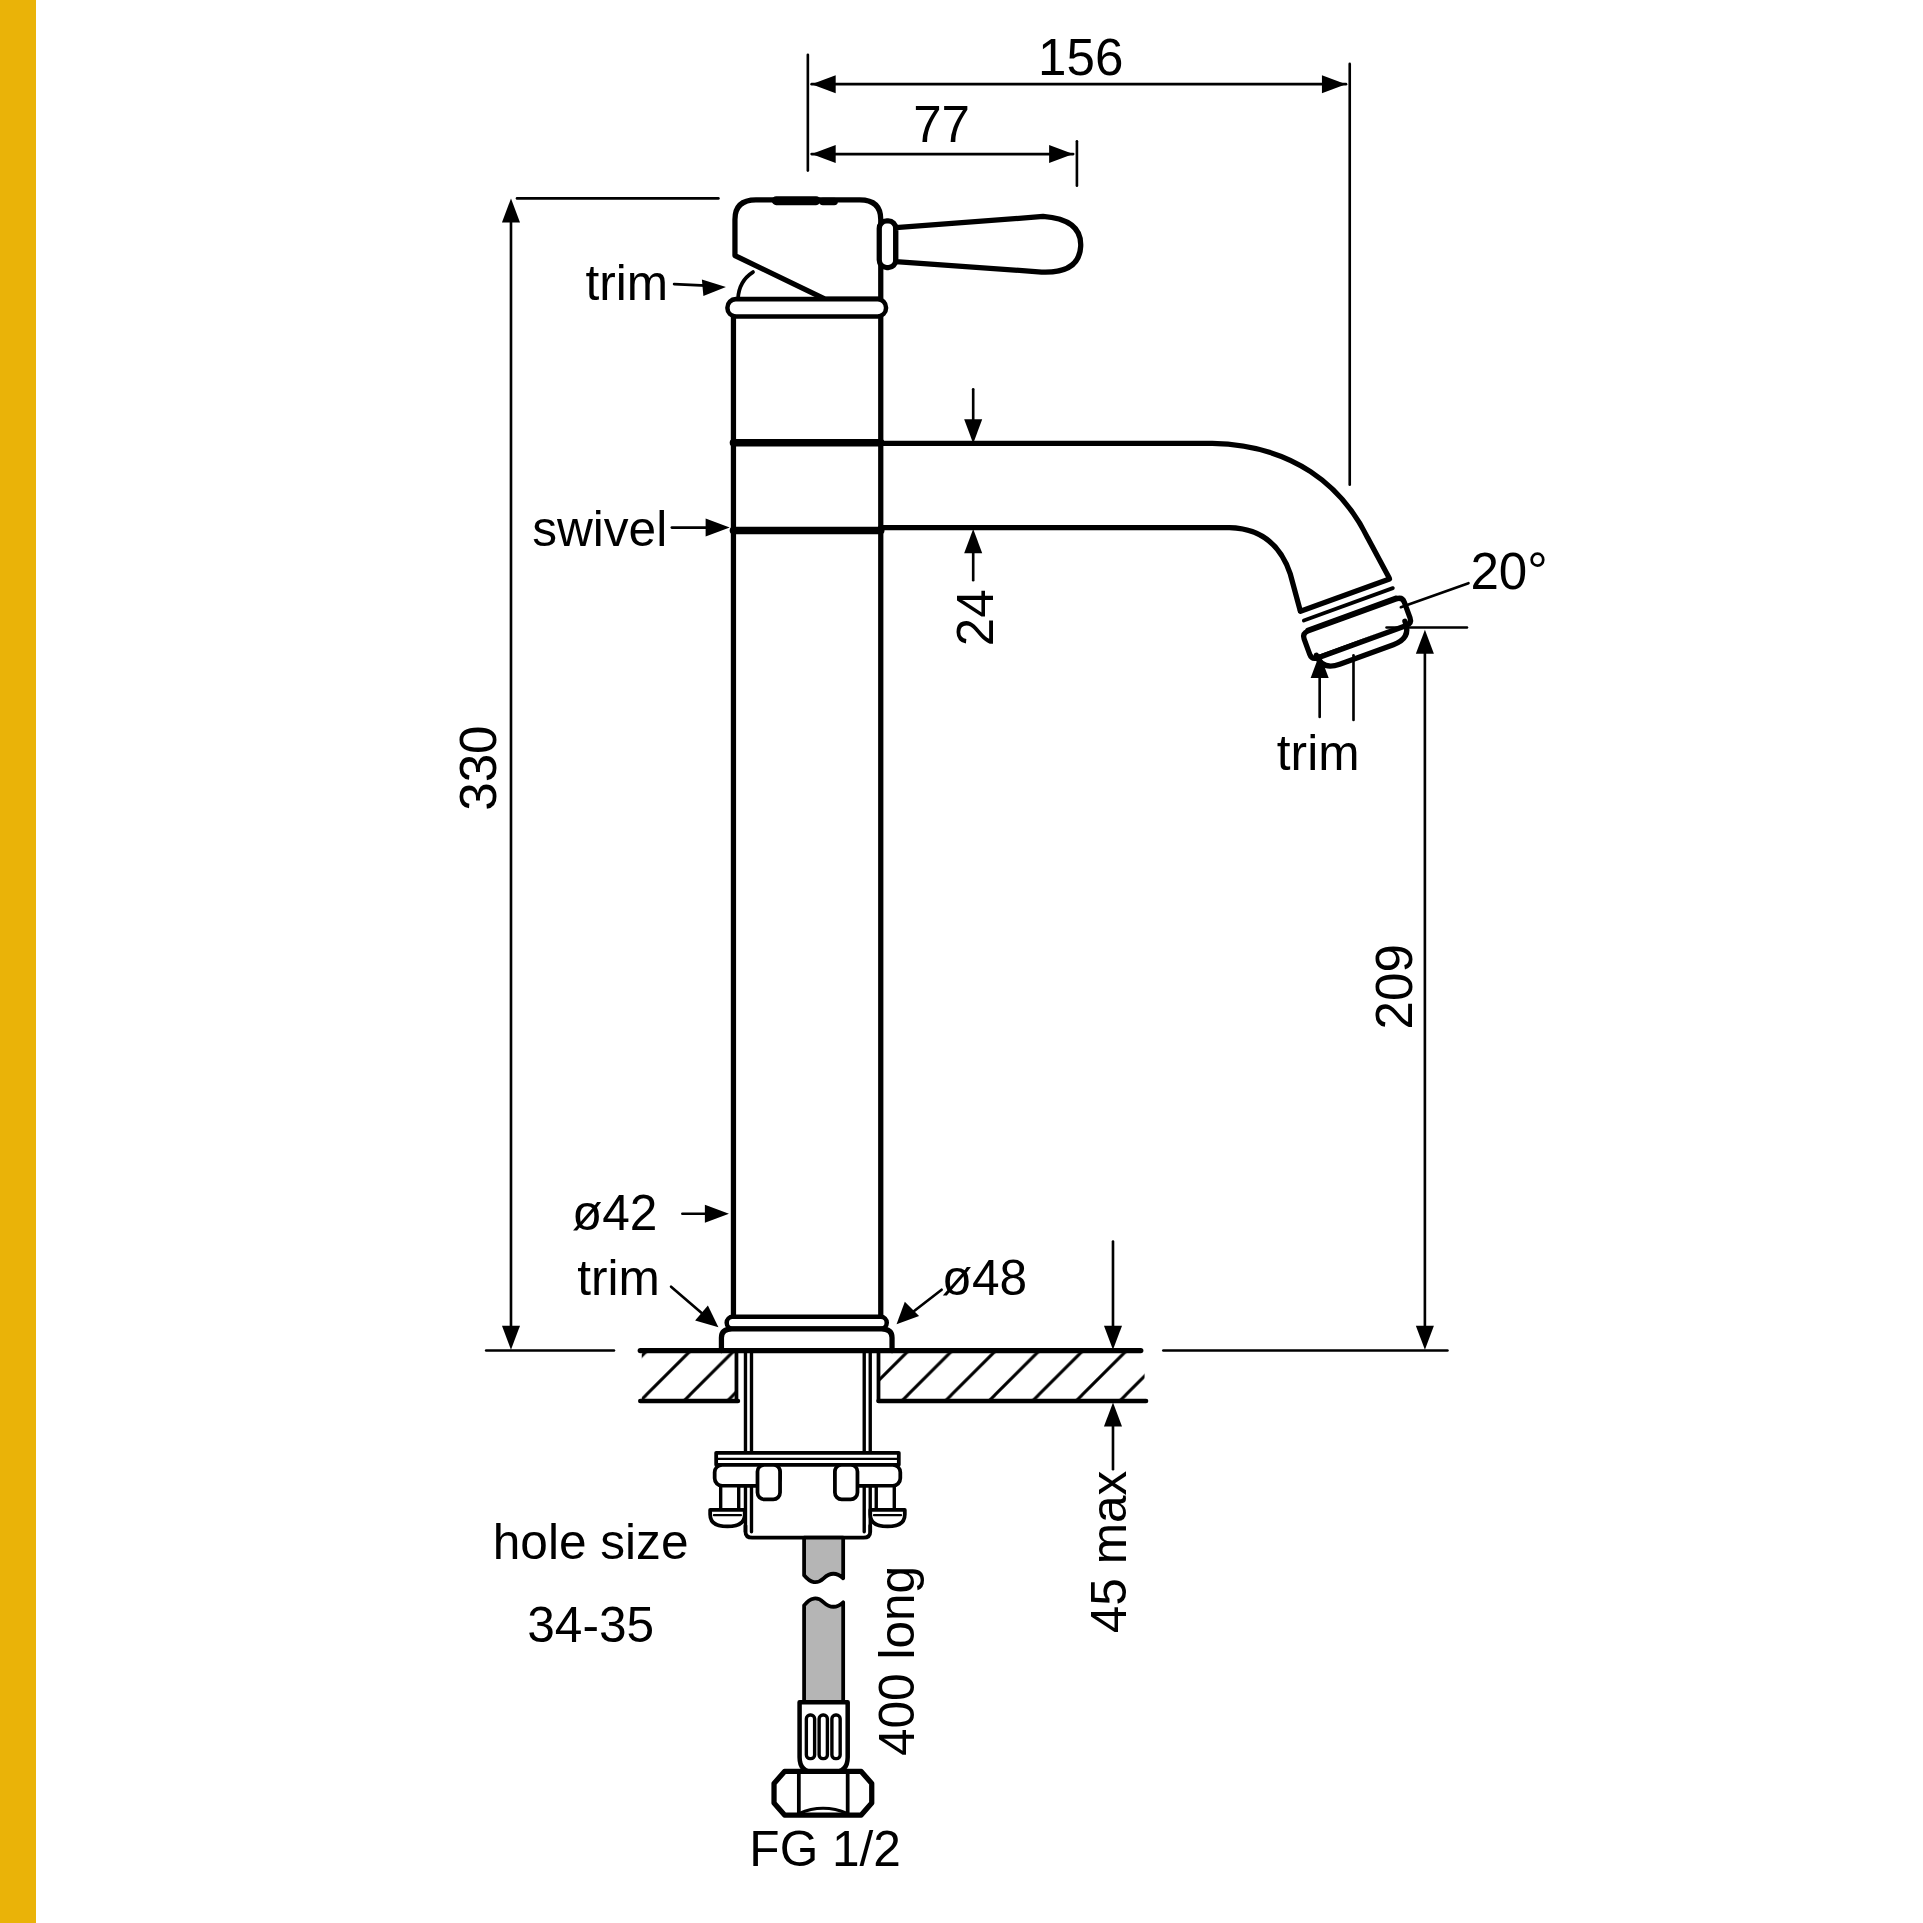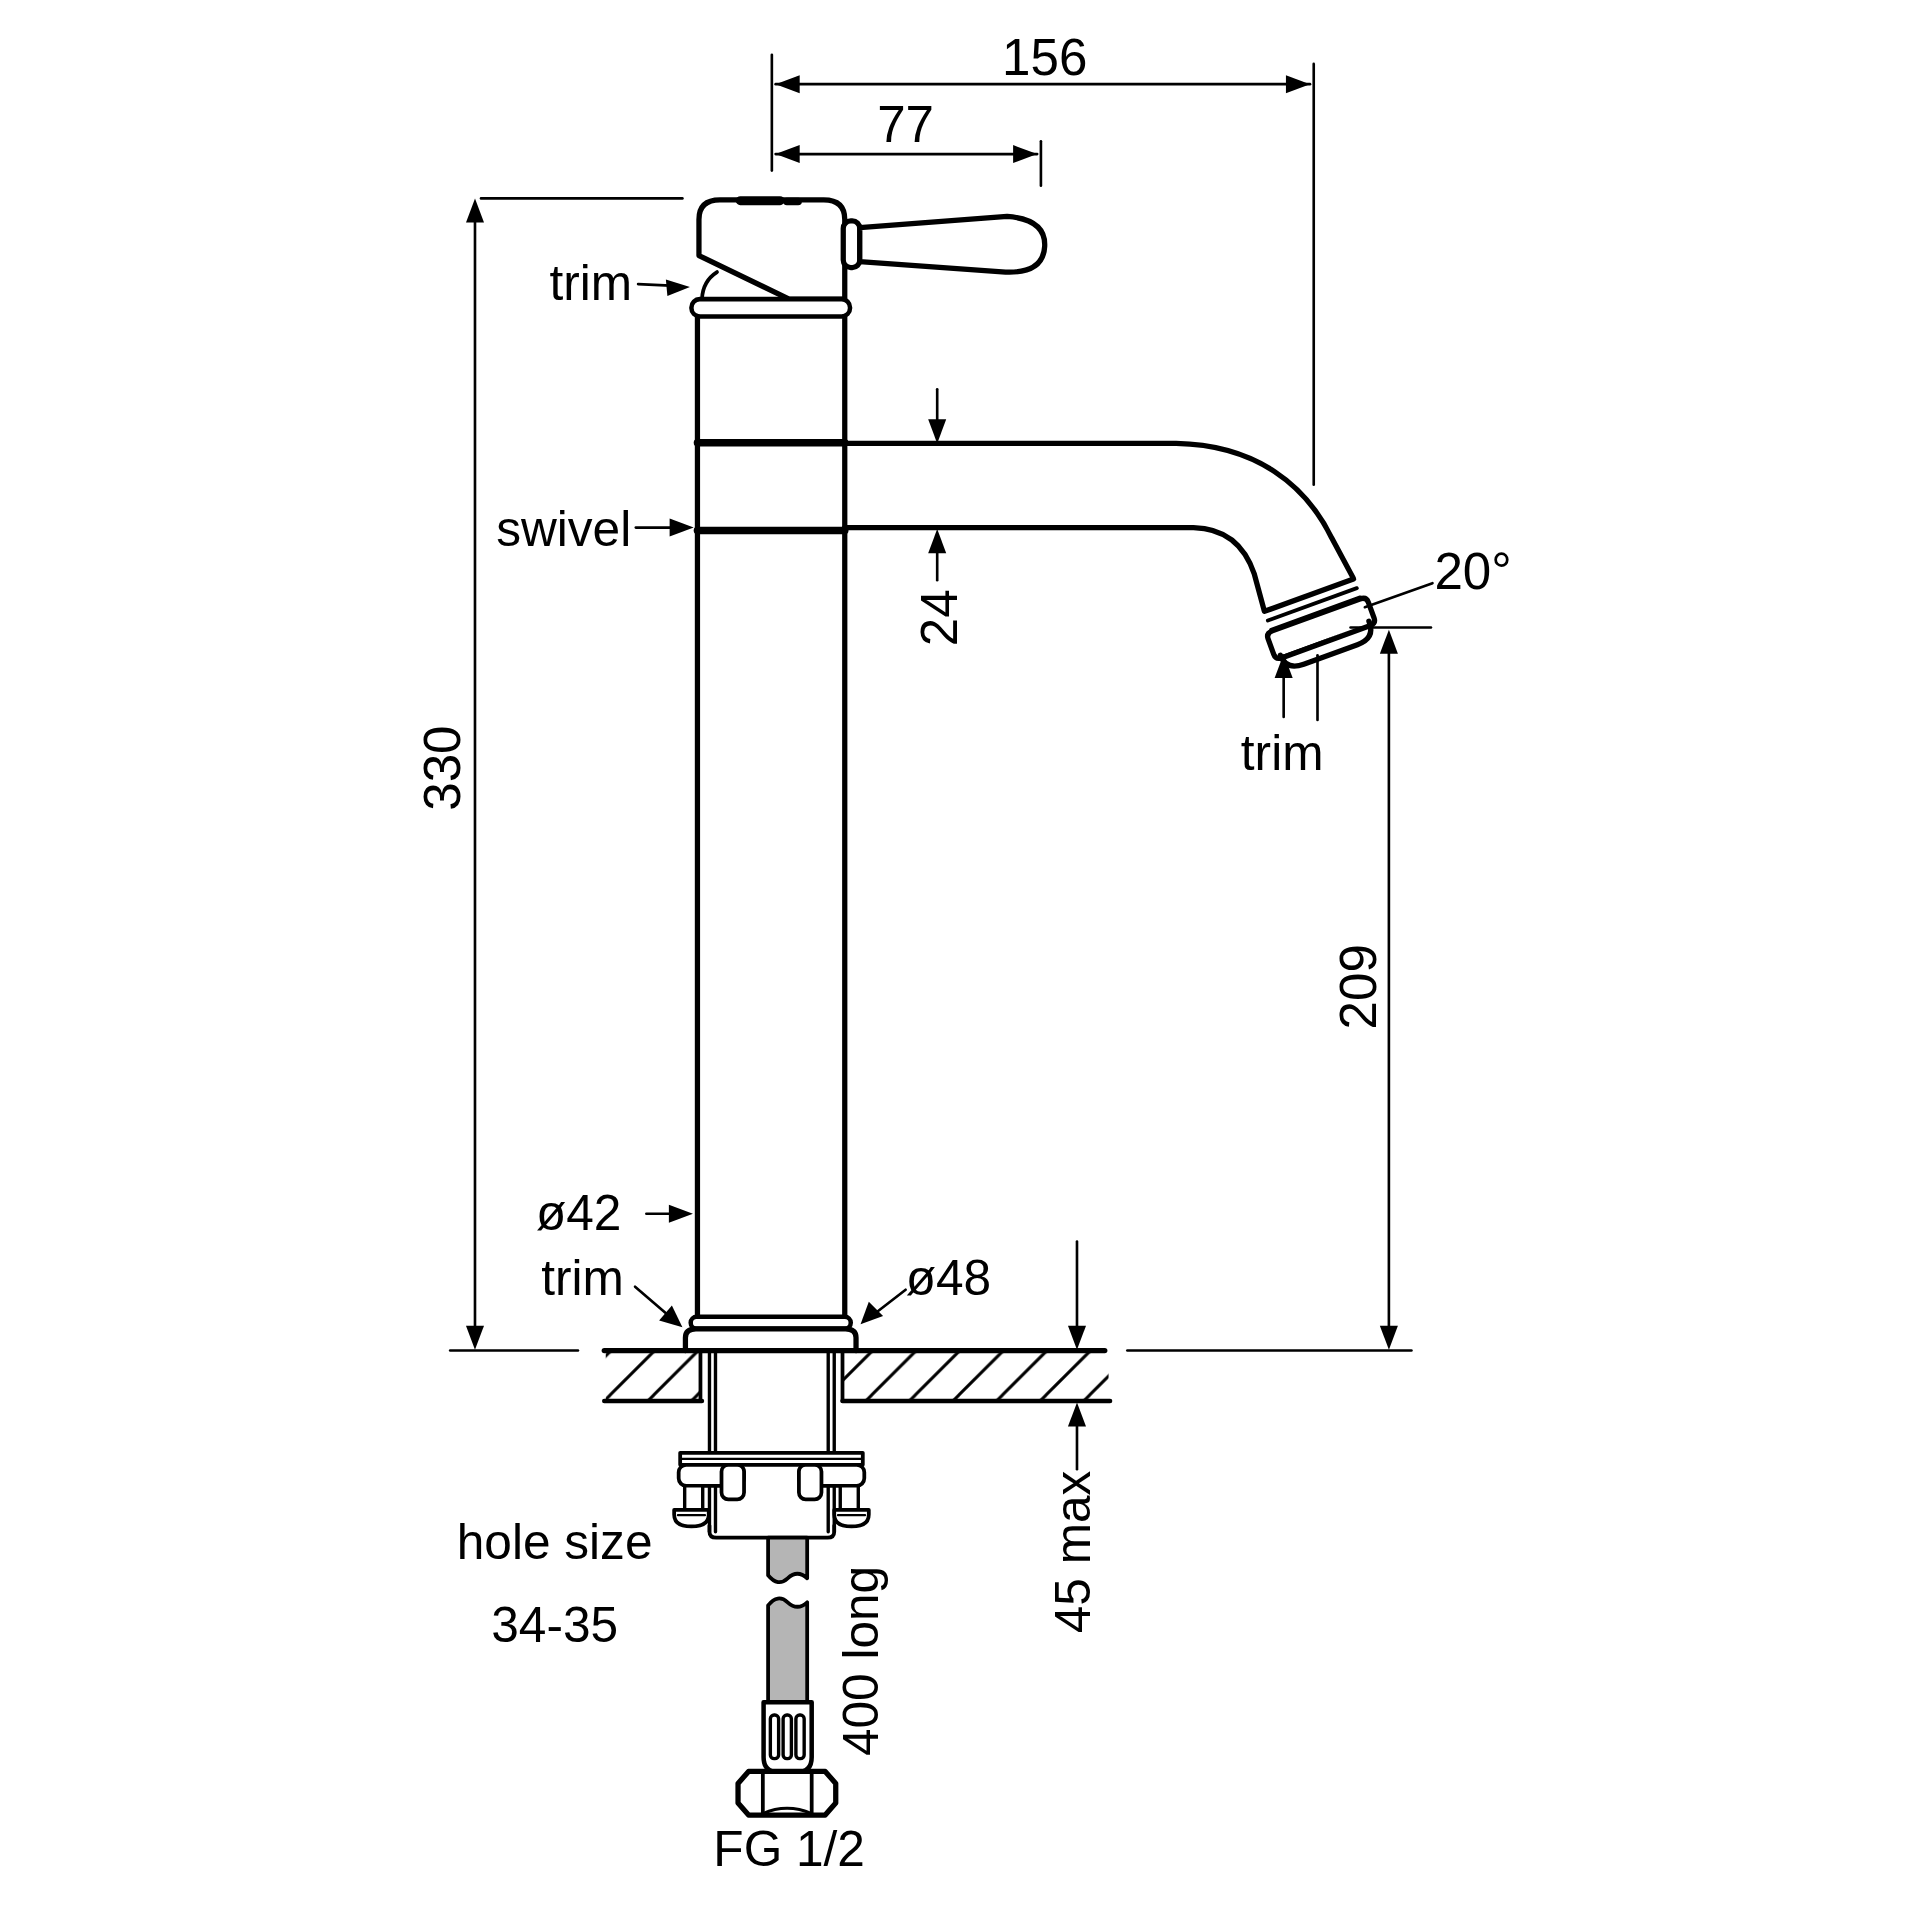--- a/index.html
+++ b/index.html
@@ -1,16 +1,16 @@
 <!DOCTYPE html>
 <html style="font-size:12px"><head>
 <meta charset="utf-8">
 <style>
   html,body{margin:0;padding:0;background:#ffffff;}
-  .page{width:1808px;height:1924px;background:#eab308;position:relative;overflow:hidden;}
+  .page{width:1808px;height:1924px;background:#eab308;position:relative;overflow:hidden;padding-left:36px;}
   svg{display:block;}
   text{font-family:"Liberation Sans","DejaVu Sans",sans-serif;fill:#000000;}
 </style>
 </head>
 <body>
 
 <div class="page">
 <svg width="1924" height="1924" viewBox="0 0 2560 2560">
   <defs>
     <pattern id="hatch" patternUnits="userSpaceOnUse" width="58" height="58">

